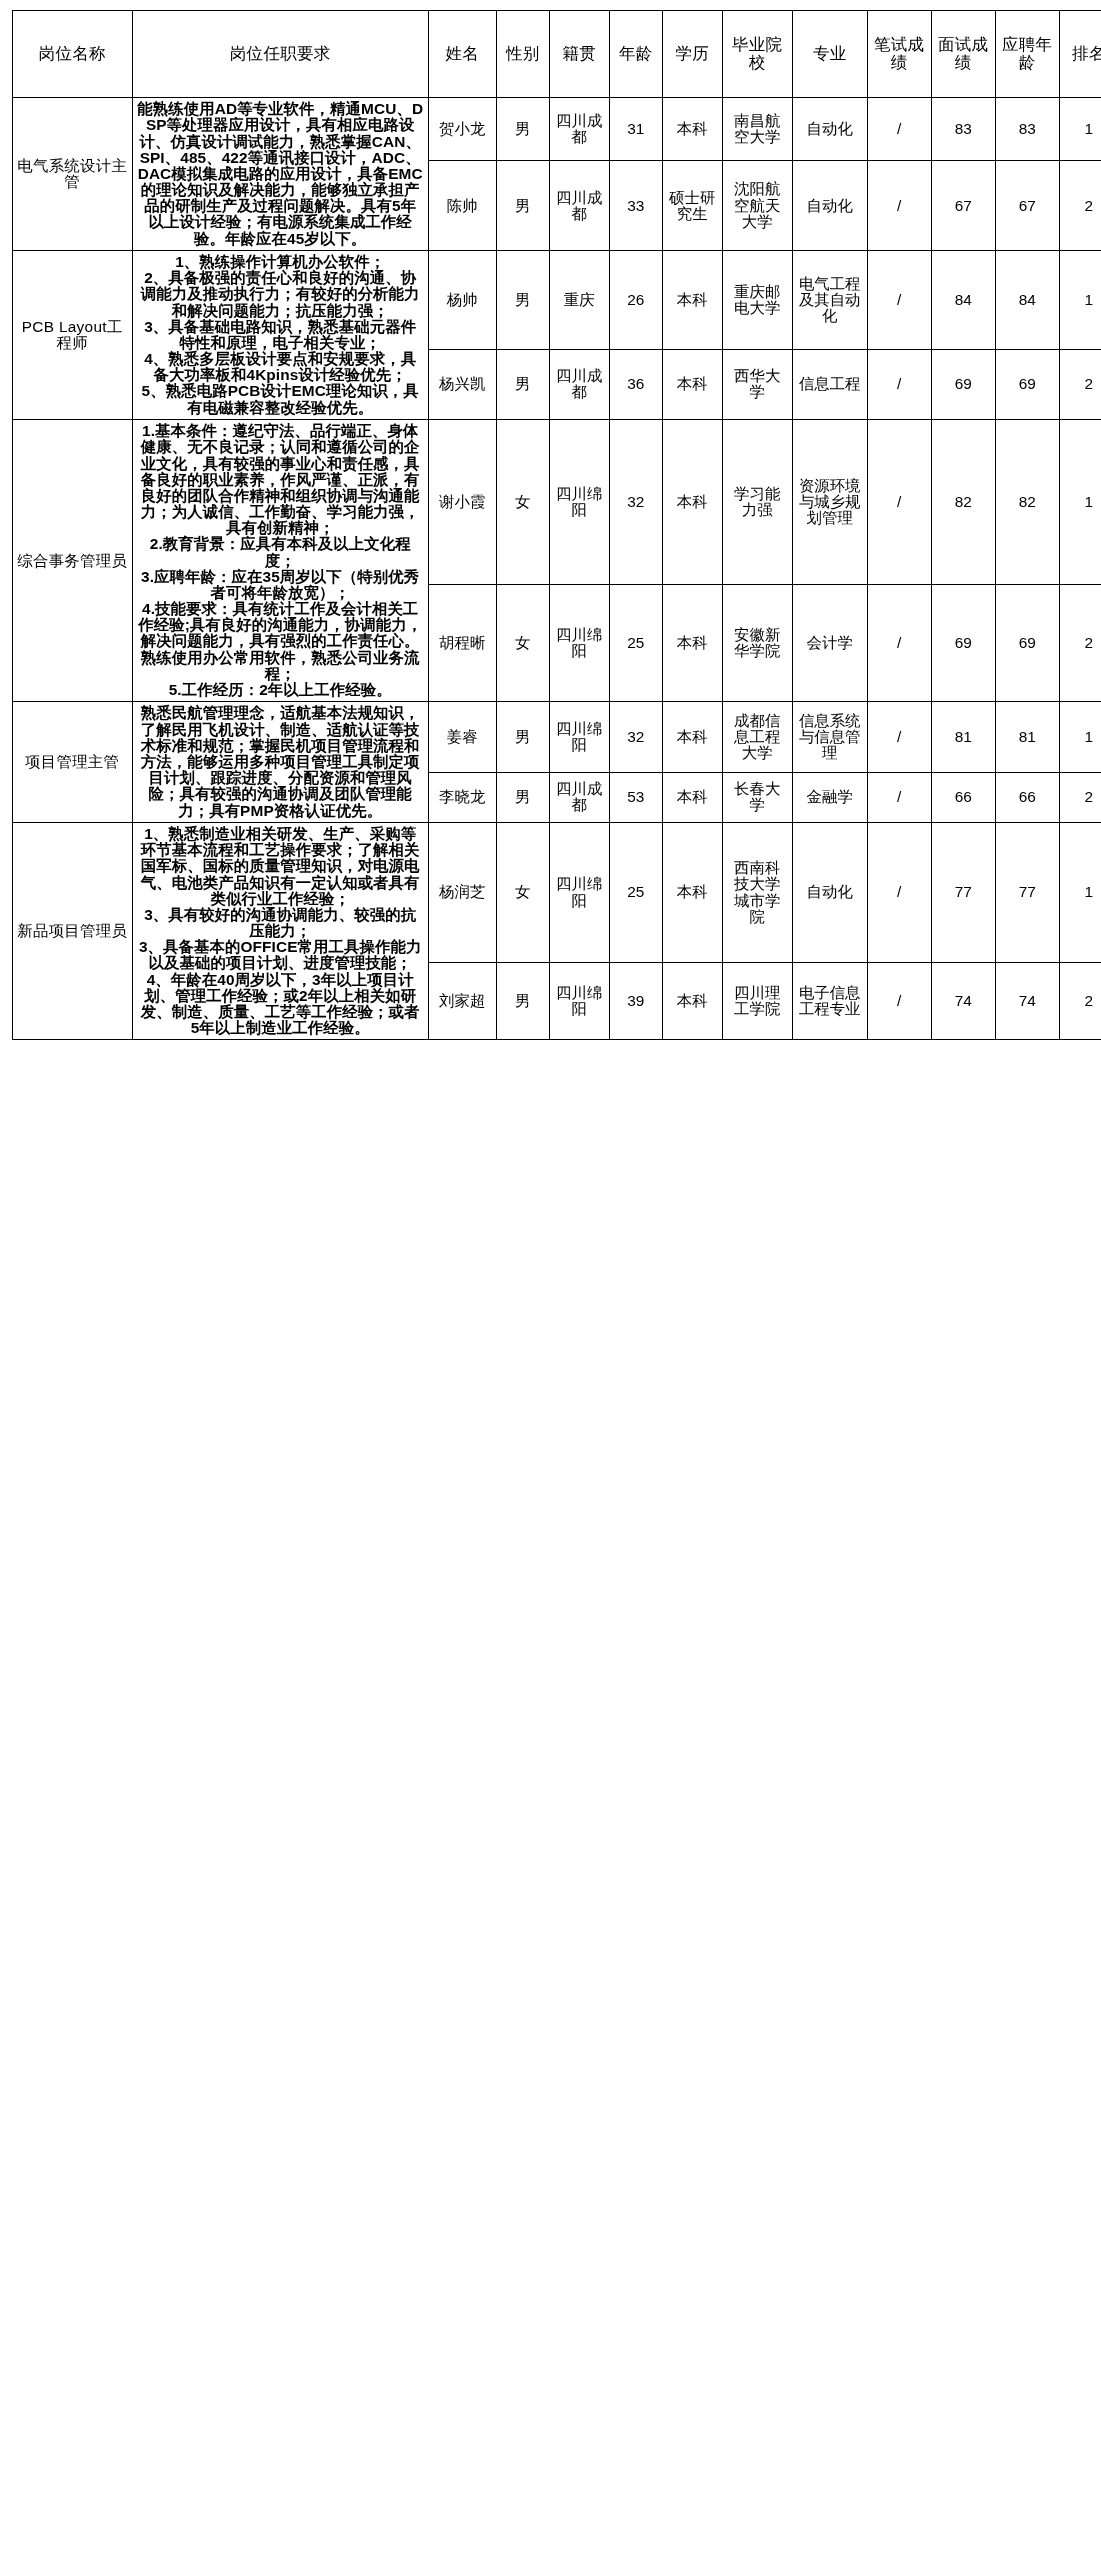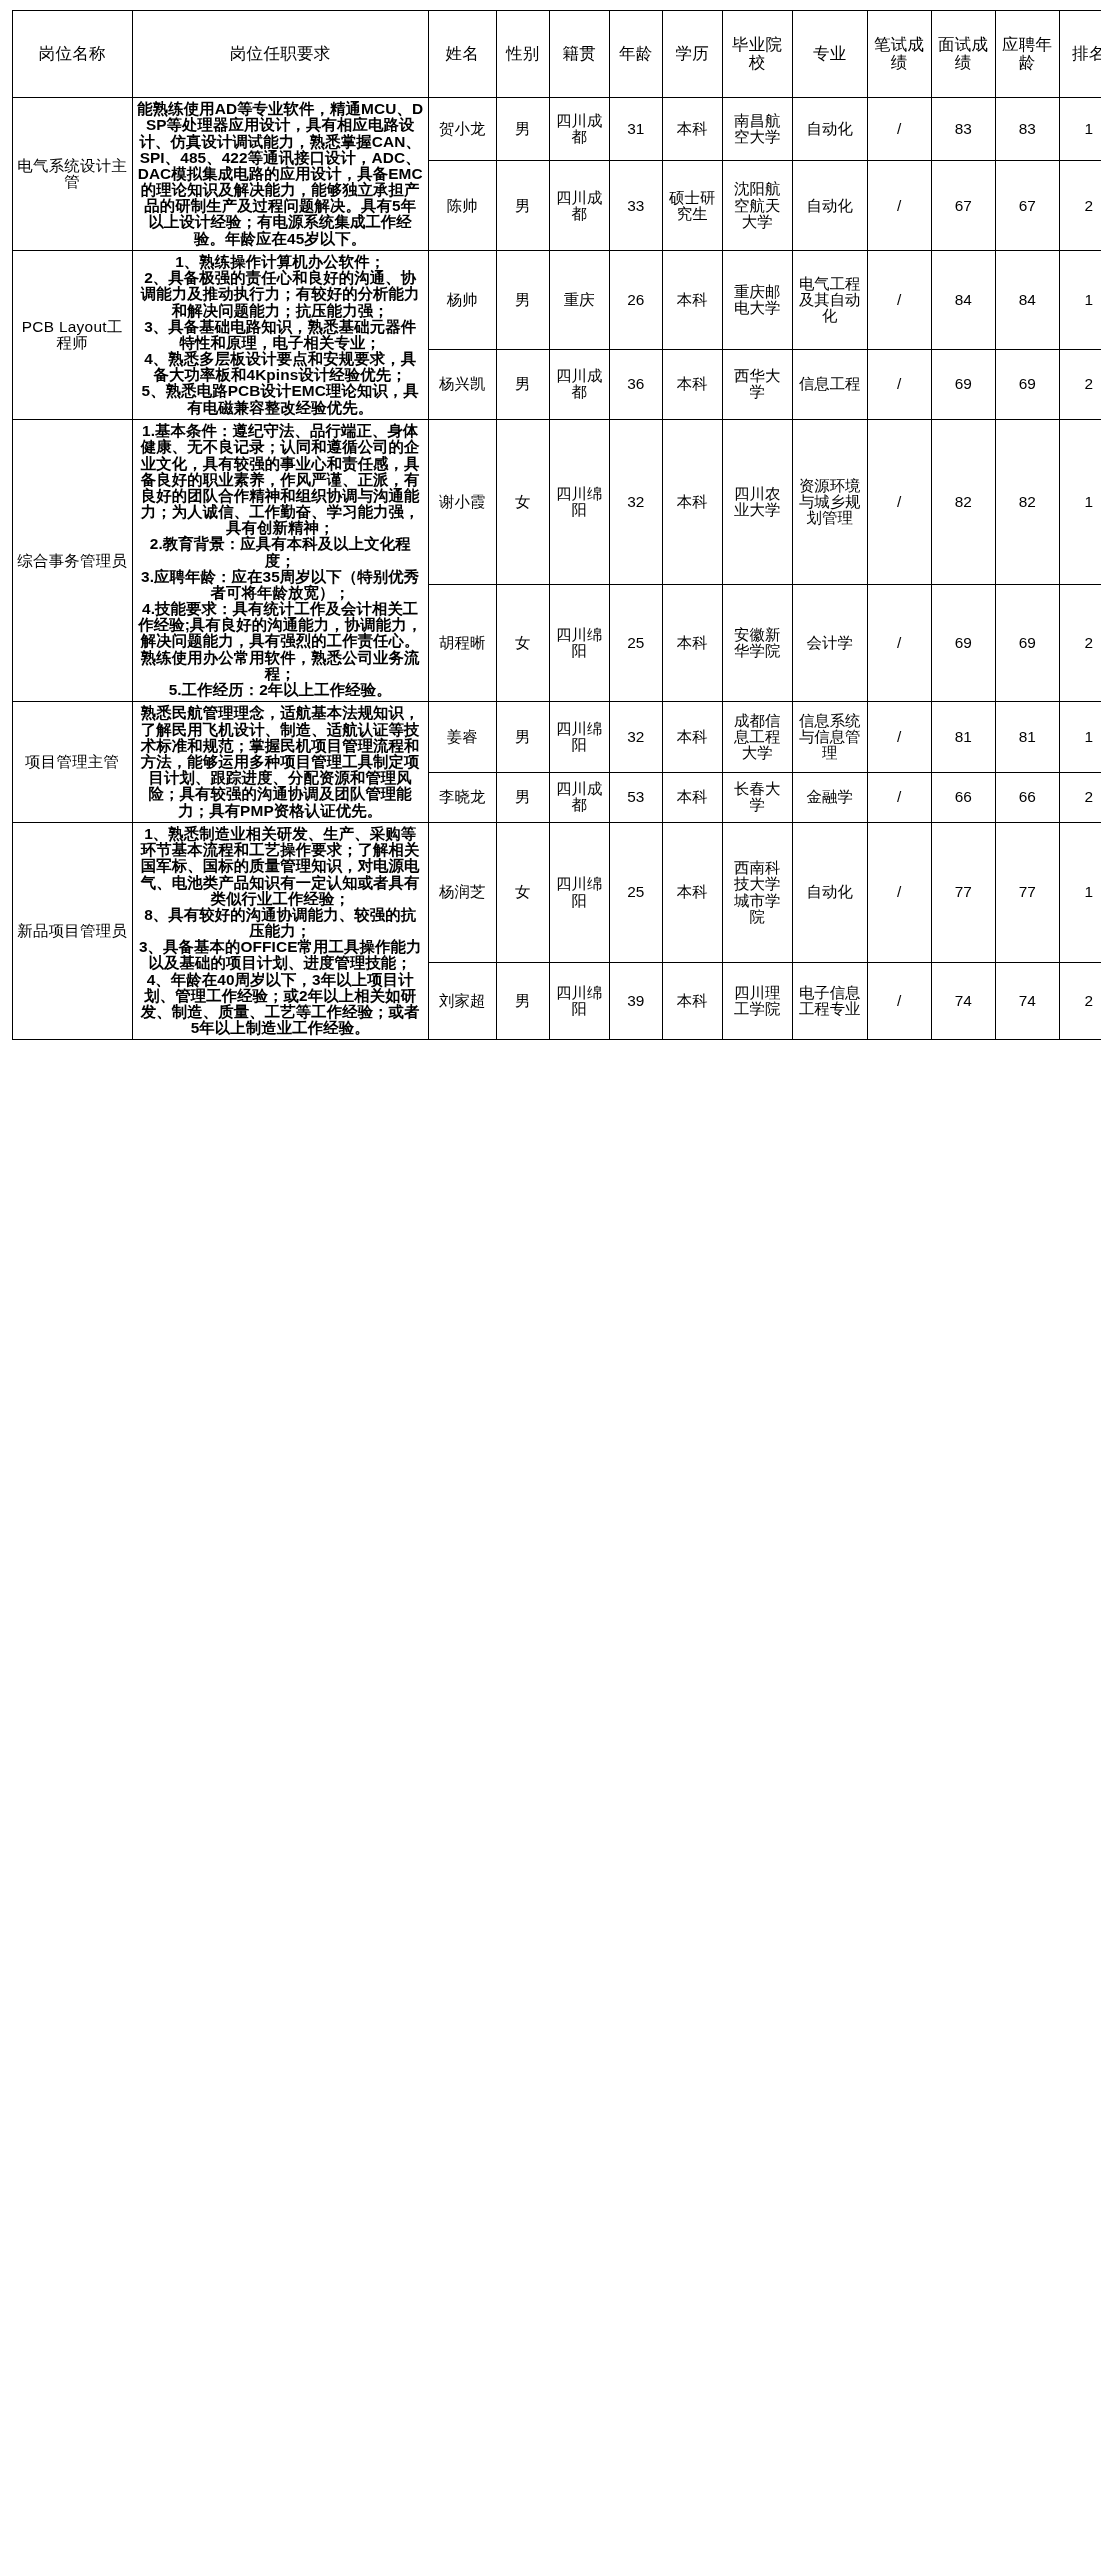--- a/index.html
+++ b/index.html
@@ -188,21 +188,21 @@
             <span class="req-line">2.教育背景：应具有本科及以上文化程度；</span>
             <span class="req-line">3.应聘年龄：应在35周岁以下（特别优秀者可将年龄放宽）；</span>
             <span class="req-line">4.技能要求：具有统计工作及会计相关工作经验;具有良好的沟通能力，协调能力，解决问题能力，具有强烈的工作责任心。熟练使用办公常用软件，熟悉公司业务流程；</span>
             <span class="req-line">5.工作经历：2年以上工作经验。</span>
           </td>
           <td class="cell-stacked">谢小霞</td>
           <td class="cell-stacked">女</td>
           <td class="cell-stacked">四川绵阳</td>
           <td class="num">32</td>
           <td class="cell-stacked">本科</td>
-          <td class="cell-stacked">四川农业大学</td>
+          <td class="cell-stacked">学习能力强</td>
           <td class="cell-stacked">资源环境与城乡规划管理</td>
           <td class="num">/</td>
           <td class="num">82</td>
           <td class="num">82</td>
           <td class="num">1</td>
         </tr>
         <tr>
           <td class="cell-stacked">胡程晰</td>
           <td class="cell-stacked">女</td>
           <td class="cell-stacked">四川绵阳</td>
@@ -242,21 +242,21 @@
           <td class="cell-stacked">金融学</td>
           <td class="num">/</td>
           <td class="num">66</td>
           <td class="num">66</td>
           <td class="num">2</td>
         </tr>
         <tr>
           <td class="post-name" rowspan="2">新品项目管理员</td>
           <td class="requirements" rowspan="2">
             <span class="req-line">1、熟悉制造业相关研发、生产、采购等环节基本流程和工艺操作要求；了解相关国军标、国标的质量管理知识，对电源电气、电池类产品知识有一定认知或者具有类似行业工作经验；</span>
-            <span class="req-line">8、具有较好的沟通协调能力、较强的抗压能力；</span>
+            <span class="req-line">3、具有较好的沟通协调能力、较强的抗压能力；</span>
             <span class="req-line">3、具备基本的OFFICE常用工具操作能力以及基础的项目计划、进度管理技能；</span>
             <span class="req-line">4、年龄在40周岁以下，3年以上项目计划、管理工作经验；或2年以上相关如研发、制造、质量、工艺等工作经验；或者5年以上制造业工作经验。</span>
           </td>
           <td class="cell-stacked">杨润芝</td>
           <td class="cell-stacked">女</td>
           <td class="cell-stacked">四川绵阳</td>
           <td class="num">25</td>
           <td class="cell-stacked">本科</td>
           <td class="cell-stacked">西南科技大学城市学院</td>
           <td class="cell-stacked">自动化</td>

